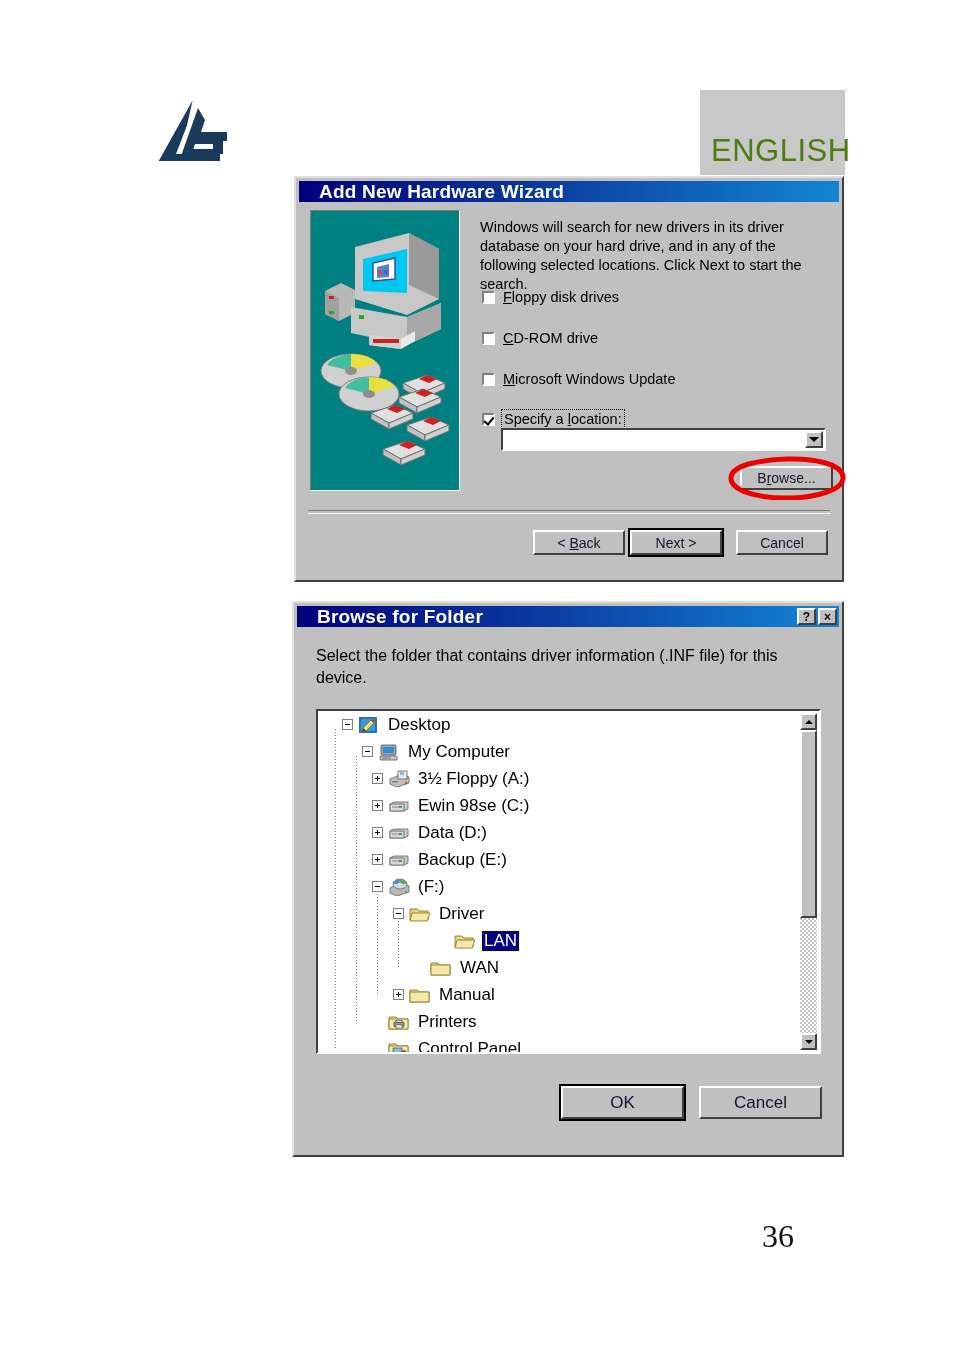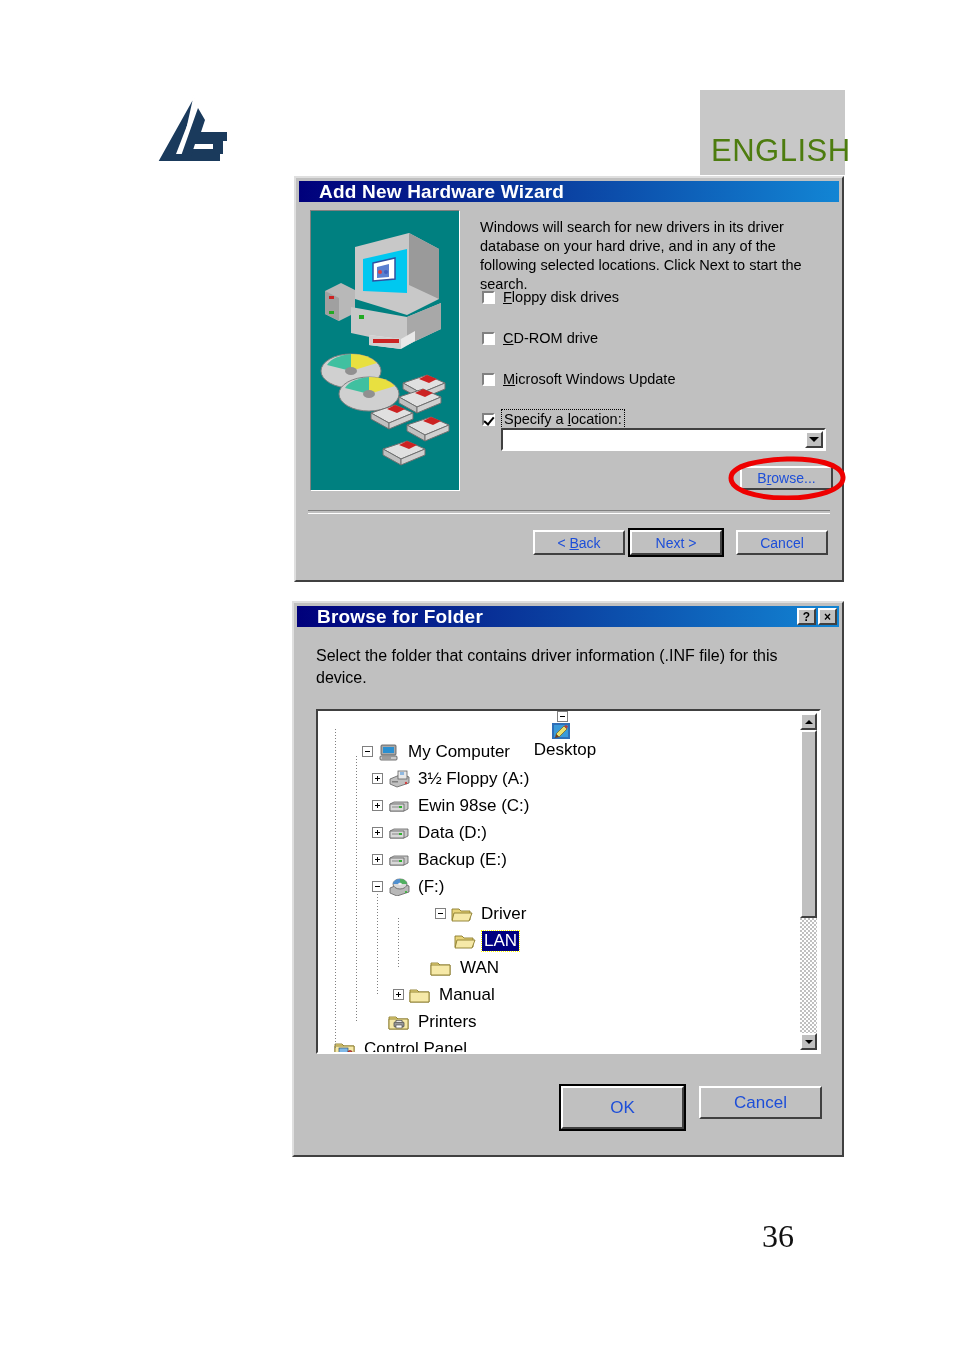--- a/index.html
+++ b/index.html
@@ -70,21 +70,21 @@
   }
 
   .btn {
     background: #c0c0c0;
     border-top: 2px solid #ffffff;
     border-left: 2px solid #ffffff;
     border-right: 2px solid #404040;
     border-bottom: 2px solid #404040;
     box-sizing: border-box;
     display: flex; align-items: center; justify-content: center;
-    font-size: 14px; color: #1d4ed8;
+    font-size: 14px; color: #0f172a;
     font-family: "Liberation Sans", sans-serif;
     position: absolute;
   }
   .btn.default { outline: 2px solid #000; outline-offset: 0px; }
   .btn u { text-decoration: underline; }
 
   
   #wizard { left: 294px; top: 176px; width: 550px; height: 406px; }
   #wizard-art {
     position: absolute; left: 14px; top: 32px; width: 150px; height: 281px;
@@ -235,21 +235,21 @@
       repeating-conic-gradient(#ffffff 0% 25%, #c0c0c0 0% 50%);
     background-size: 4px 4px;
   }
   #sb-thumb {
     position: absolute; left: 0; width: 17px; top: 0; height: 62%;
     background: #c0c0c0;
     border-top: 2px solid #ffffff; border-left: 2px solid #ffffff;
     border-right: 2px solid #404040; border-bottom: 2px solid #404040;
     box-sizing: border-box;
   }
-  #btn-ok     { left: 267px; top: 483px; width: 123px; height: 43px; font-size: 17px; }
+  #btn-ok     { left: 267px; top: 483px; width: 123px; height: 33px; font-size: 17px; }
   #btn-bcancel{ left: 405px; top: 483px; width: 123px; height: 33px; font-size: 17px; }
 </style>
 </head>
 <body>
 
 <div id="logo">
   <svg viewBox="0 0 95 85" width="95" height="85">
     <path d="M52 2 L14 70 L78 70 L78 56 L40 56 Z" fill="#1a3a5c"></path>
     <path d="M52 2 L14 70 L78 70 L78 56 L40 56 Z" fill="none" stroke="#ffffff" stroke-width="2"></path>
     <path d="M50 18 L33 62 L43 62 L47 50 L63 50 L63 40 L50 40 L55 28 Z" fill="#ffffff"></path>
@@ -396,21 +396,21 @@
       <span class="tbtn">?</span>
       <span class="tbtn">×</span>
     </span>
   </div>
 
   <div id="browse-prompt">Select the folder that contains driver information (.INF file) for this device.</div>
 
   <div id="tree-frame">
     <div id="tree-clip">
 
-    <div class="tnode" style="padding-left: 12px; flex-direction: column;">
+    <div class="tnode" style="padding-left: 24px;">
           <span class="tbox"></span>
           <span class="ticon"><svg viewBox="0 0 20 18" width="20" height="18">
               <rect x="1" y="1" width="18" height="16" fill="#2e6fb8"></rect>
               <rect x="3" y="3" width="14" height="12" fill="#3a9ad9"></rect>
               <path d="M5 12 L13 4 L16 7 L8 15 Z" fill="#e8e070" stroke="#7a6a20" stroke-width="0.8"></path>
               <path d="M13 4 L16 7 L17 4 L15 3 Z" fill="#b04040"></path>
               <path d="M5 12 L8 15 L4 16 Z" fill="#704020"></path>
             </svg></span>
           <span class="tlabel">Desktop</span>
         </div>
@@ -470,21 +470,21 @@
           <span class="ticon"><svg viewBox="0 0 22 18" width="22" height="18">
               <path d="M2 10 L14 5 L21 8 L21 14 L9 18 L2 15 Z" fill="#b8b8b8" stroke="#606060" stroke-width="0.8"></path>
               <ellipse cx="12" cy="6" rx="7" ry="5" fill="#d8d8d8" stroke="#606060" stroke-width="0.8"></ellipse>
               <path d="M12 1 A7 5 0 0 1 19 6 L12 6 Z" fill="#50b060"></path>
               <path d="M12 1 A7 5 0 0 0 5 6 L12 6 Z" fill="#5090d0"></path>
               <ellipse cx="12" cy="6" rx="1.8" ry="1.3" fill="#f0f0f0"></ellipse>
               <circle cx="18" cy="14" r="1.1" fill="#30b030"></circle>
             </svg></span>
           <span class="tlabel">(F:)</span>
         </div>
-        <div class="tnode" style="padding-left: 94px; margin-left: 23px;">
+        <div class="tnode" style="padding-left: 75px;">
           <span class="tbox"></span>
           <span class="ticon"><svg viewBox="0 0 22 18" width="22" height="18">
               <path d="M1 4 L8 4 L10 6 L19 6 L19 15 L1 15 Z" fill="#e8d47a" stroke="#8a7a2a" stroke-width="0.9"></path>
               <path d="M3 8 L21 8 L18 16 L1 16 Z" fill="#f6e9a8" stroke="#8a7a2a" stroke-width="0.9"></path>
             </svg></span>
           <span class="tlabel">Driver</span>
         </div>
         <div class="tnode selected" style="padding-left: 120px;">
           <span class="tbox none"></span>
           <span class="ticon"><svg viewBox="0 0 22 18" width="22" height="18">
@@ -513,21 +513,21 @@
           <span class="tbox none"></span>
           <span class="ticon"><svg viewBox="0 0 22 18" width="22" height="18">
               <path d="M1 4 L8 4 L10 6 L20 6 L20 16 L1 16 Z" fill="#f2e08a" stroke="#8a7a2a" stroke-width="0.9"></path>
               <path d="M1 6 L20 6 L20 16 L1 16 Z" fill="#f6e9a8" stroke="#8a7a2a" stroke-width="0.9"></path>
               <rect x="6" y="9" width="10" height="5" rx="1" fill="#9a9a9a" stroke="#404040" stroke-width="0.7"></rect>
               <rect x="8" y="7.5" width="6" height="2" fill="#e8e8e8" stroke="#404040" stroke-width="0.6"></rect>
               <rect x="8" y="12" width="6" height="3" fill="#ffffff" stroke="#404040" stroke-width="0.6"></rect>
             </svg></span>
           <span class="tlabel">Printers</span>
         </div>
-        <div class="tnode" style="">
+        <div class="tnode" style="padding-left: 54px;">
           <span class="tbox none"></span>
           <span class="ticon"><svg viewBox="0 0 22 18" width="22" height="18">
               <path d="M1 4 L8 4 L10 6 L20 6 L20 16 L1 16 Z" fill="#f2e08a" stroke="#8a7a2a" stroke-width="0.9"></path>
               <path d="M1 6 L20 6 L20 16 L1 16 Z" fill="#f6e9a8" stroke="#8a7a2a" stroke-width="0.9"></path>
               <rect x="5" y="8" width="9" height="6" fill="#7fb8e8" stroke="#305070" stroke-width="0.7"></rect>
               <circle cx="16" cy="13" r="2.4" fill="#d84040" stroke="#702020" stroke-width="0.7"></circle>
             </svg></span>
           <span class="tlabel">Control Panel</span>
         </div>
         <div class="tguide" style="left: 17px; top: 18px; bottom: auto; height: 320px;"></div>

